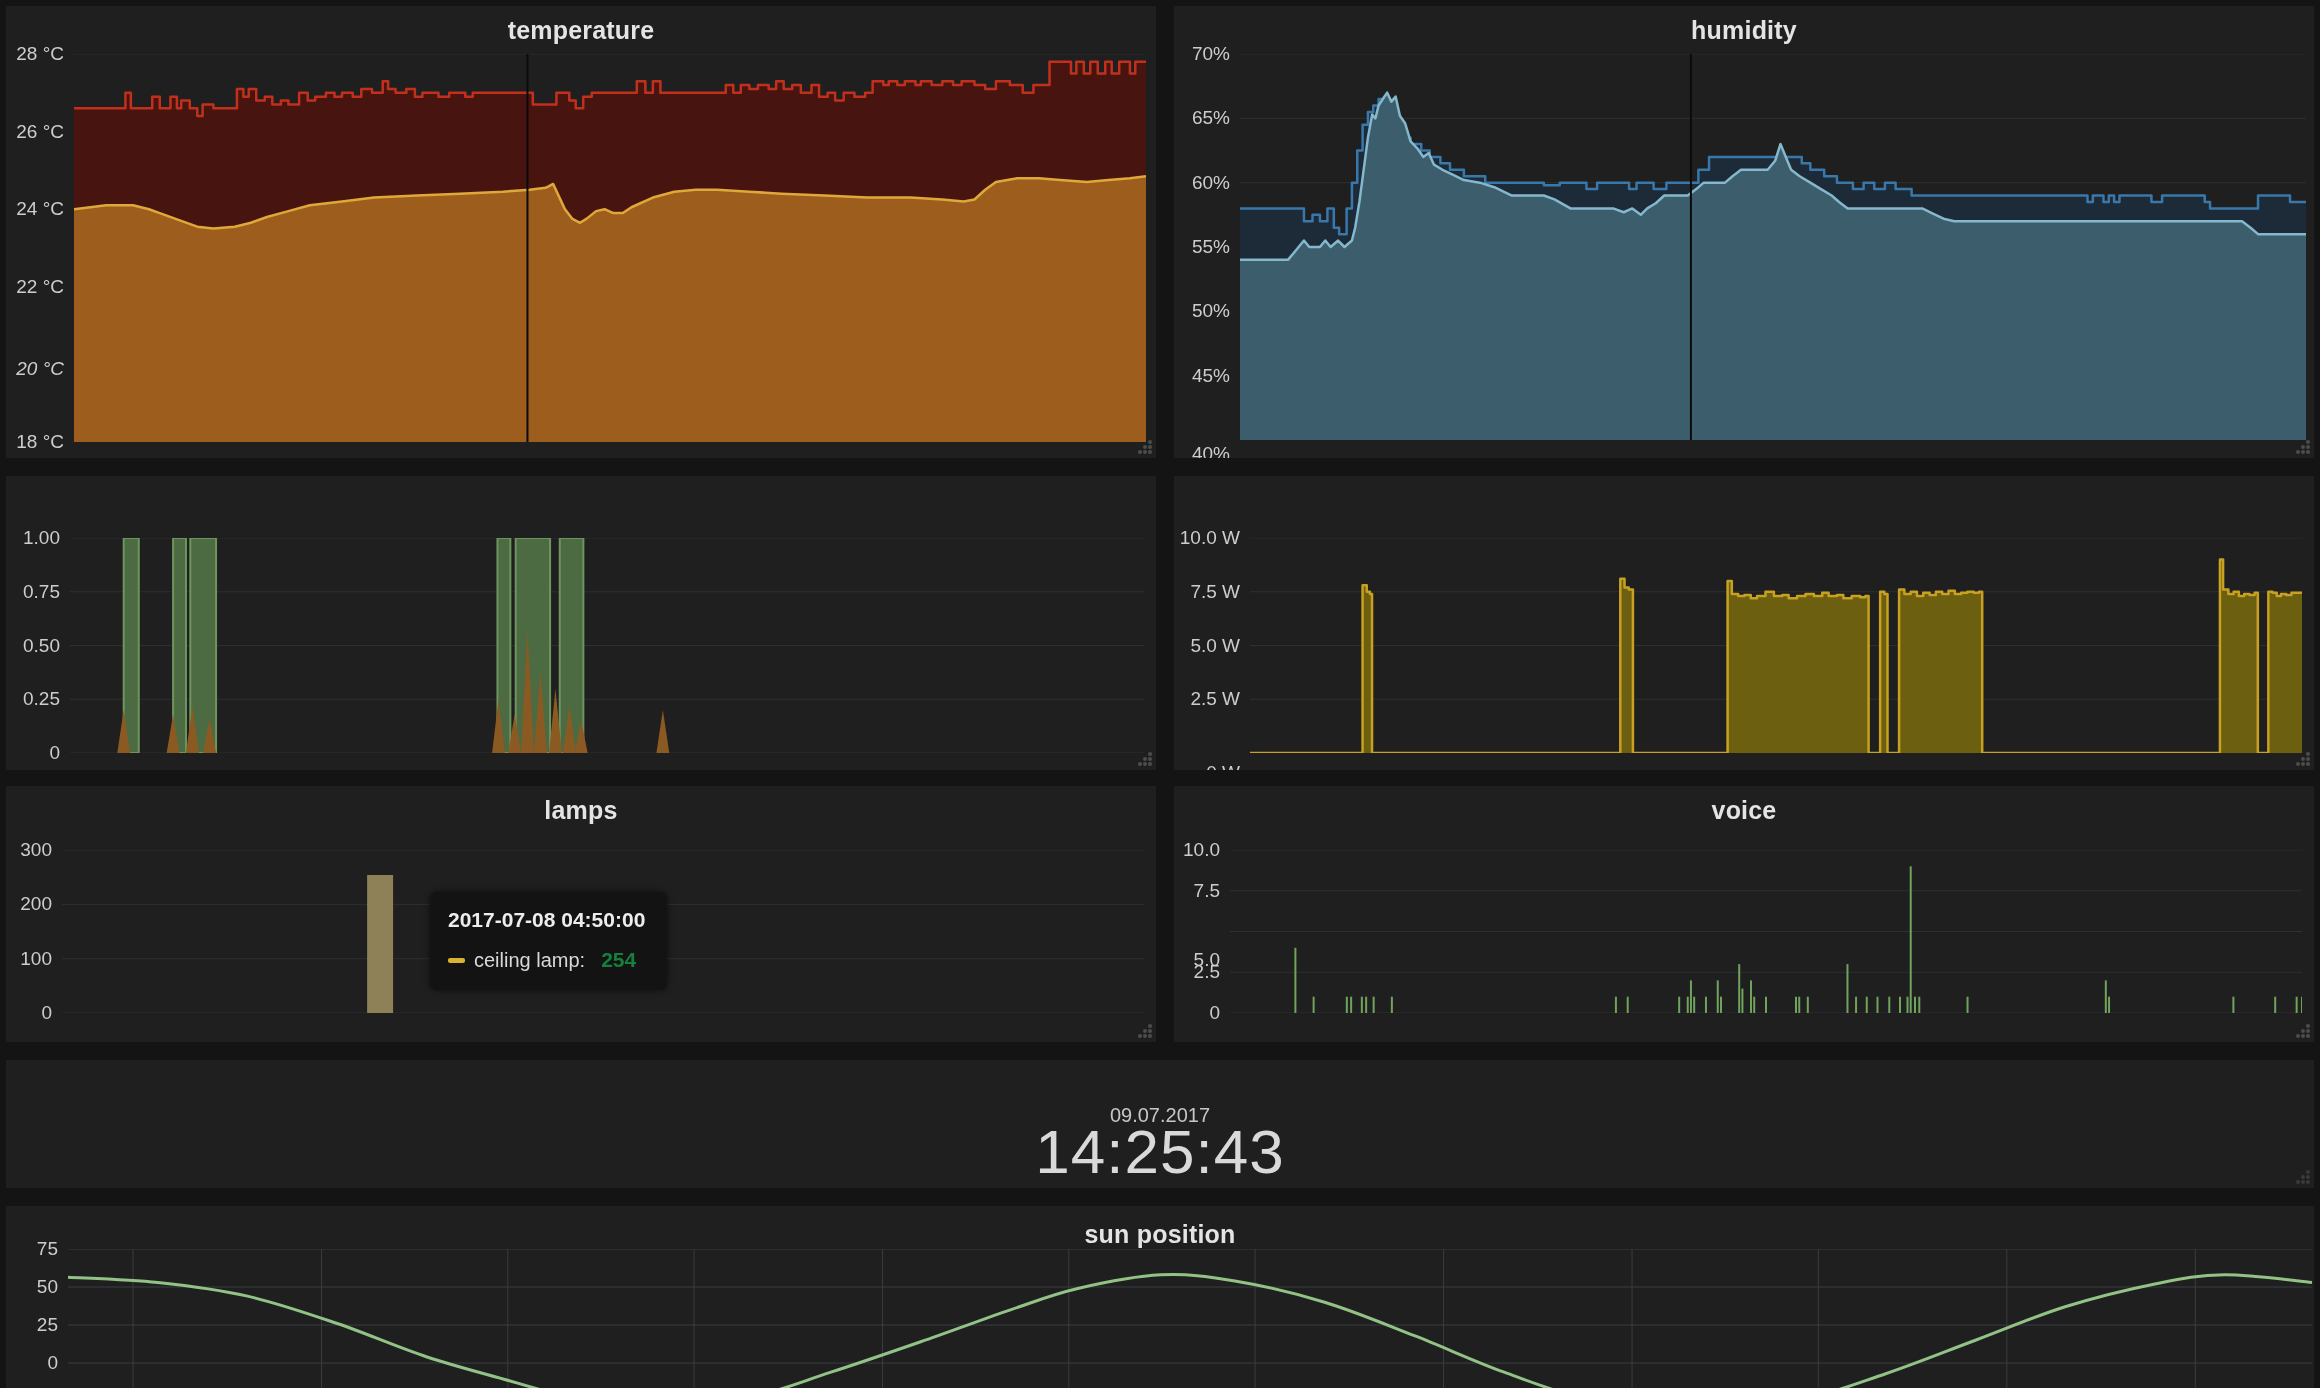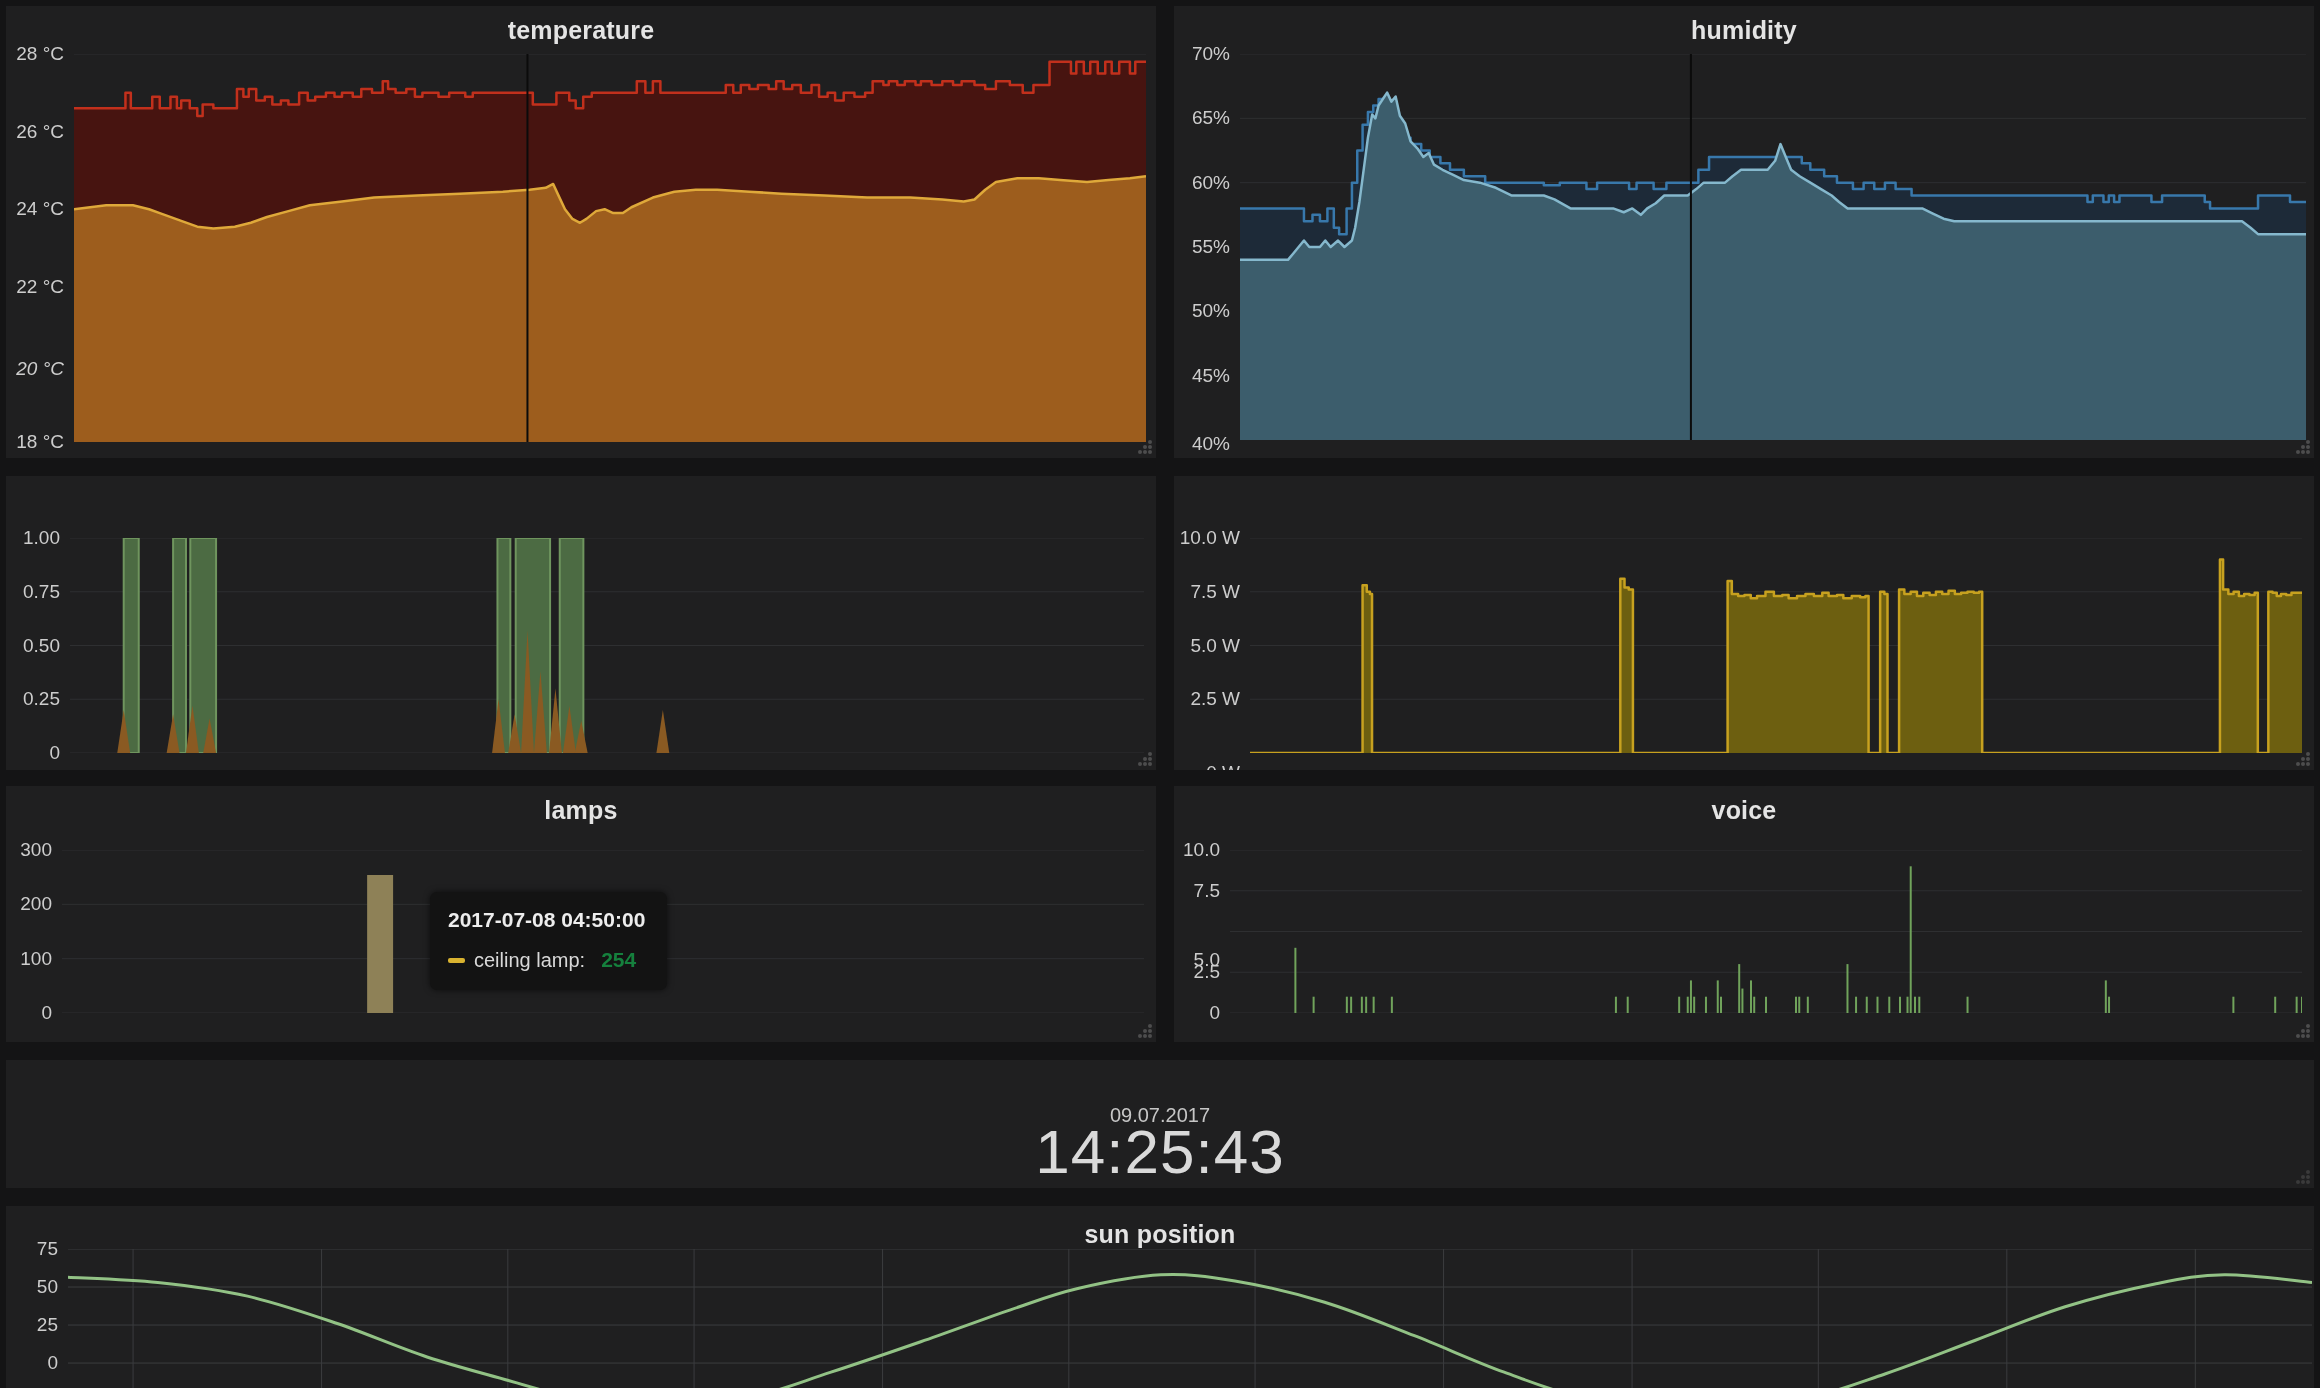--- a/index.html
+++ b/index.html
@@ -80,21 +80,21 @@
 
 <div class="panel" style="left:1174px;top:6px;width:1140px;height:452px">
   <div class="panel-title">humidity</div>
   <div class="yticks" style="width:56px">
       <div class="ytick" style="top: 37px;">70%</div>
       <div class="ytick" style="top: 101.333px;">65%</div>
       <div class="ytick" style="top: 165.667px;">60%</div>
       <div class="ytick" style="top: 230px;">55%</div>
       <div class="ytick" style="top: 294.333px;">50%</div>
       <div class="ytick" style="top: 358.667px;">45%</div>
-      <div class="ytick" style="top: 427px;">40%</div>
+      <div class="ytick" style="top: 437px;">40%</div>
     </div>
   <svg class="chart" width="1066" height="386" style="left:66px;top:48px">
       <line x1="0" x2="1066" y1="0" y2="0" stroke="#2e2f31" stroke-width="1"></line>
       <line x1="0" x2="1066" y1="64.33333333333333" y2="64.33333333333333" stroke="#2e2f31" stroke-width="1"></line>
       <line x1="0" x2="1066" y1="128.66666666666666" y2="128.66666666666666" stroke="#2e2f31" stroke-width="1"></line>
       <line x1="0" x2="1066" y1="193" y2="193" stroke="#2e2f31" stroke-width="1"></line>
       <line x1="0" x2="1066" y1="257.3333333333333" y2="257.3333333333333" stroke="#2e2f31" stroke-width="1"></line>
       <line x1="0" x2="1066" y1="321.6666666666667" y2="321.6666666666667" stroke="#2e2f31" stroke-width="1"></line>
       <line x1="0" x2="1066" y1="386" y2="386" stroke="#2e2f31" stroke-width="1"></line>
       <path d="M0 154.4 L58.63 154.4 L58.63 154.4 L63.96 154.4 L63.96 167.26666666666668 L72.488 167.26666666666668 L72.488 160.83333333333334 L79.95 160.83333333333334 L79.95 167.26666666666668 L87.412 167.26666666666668 L87.412 154.4 L93.80799999999999 154.4 L93.80799999999999 173.70000000000002 L99.138 173.70000000000002 L99.138 180.13333333333333 L106.60000000000001 180.13333333333333 L106.60000000000001 154.4 L111.92999999999999 154.4 L111.92999999999999 128.66666666666666 L117.26 128.66666666666666 L117.26 96.5 L122.59 96.5 L122.59 70.76666666666667 L127.92 70.76666666666667 L127.92 57.9 L133.25 57.9 L133.25 51.46666666666667 L138.58 51.46666666666667 L138.58 45.03333333333333 L146.042 45.03333333333333 L146.042 51.46666666666667 L151.37199999999999 51.46666666666667 L151.37199999999999 64.33333333333333 L157.768 64.33333333333333 L157.768 77.2 L164.164 77.2 L164.164 83.63333333333334 L170.56 83.63333333333334 L170.56 90.06666666666666 L181.22 90.06666666666666 L181.22 96.5 L189.748 96.5 L189.748 102.93333333333334 L200.408 102.93333333333334 L200.408 109.36666666666666 L210.002 109.36666666666666 L210.002 115.8 L223.85999999999999 115.8 L223.85999999999999 122.23333333333333 L245.18 122.23333333333333 L245.18 128.66666666666666 L287.82 128.66666666666666 L287.82 128.66666666666666 L303.81 128.66666666666666 L303.81 131.24000000000004 L319.8 131.24000000000004 L319.8 128.66666666666666 L346.45 128.66666666666666 L346.45 135.1 L357.11 135.1 L357.11 128.66666666666666 L389.09 128.66666666666666 L389.09 135.1 L396.552 135.1 L396.552 128.66666666666666 L413.608 128.66666666666666 L413.608 135.1 L426.40000000000003 135.1 L426.40000000000003 128.66666666666666 L447.71999999999997 128.66666666666666 L447.71999999999997 128.66666666666666 L458.38 128.66666666666666 L458.38 115.8 L469.04 115.8 L469.04 102.93333333333334 L554.32 102.93333333333334 L554.32 102.93333333333334 L561.782 102.93333333333334 L561.782 109.36666666666666 L570.3100000000001 109.36666666666666 L570.3100000000001 115.8 L584.168 115.8 L584.168 122.23333333333333 L596.96 122.23333333333333 L596.96 128.66666666666666 L612.9499999999999 128.66666666666666 L612.9499999999999 135.1 L623.61 135.1 L623.61 128.66666666666666 L634.27 128.66666666666666 L634.27 135.1 L644.93 135.1 L644.93 128.66666666666666 L655.59 128.66666666666666 L655.59 135.1 L671.58 135.1 L671.58 141.53333333333333 L842.14 141.53333333333333 L842.14 141.53333333333333 L847.47 141.53333333333333 L847.47 147.96666666666667 L852.8000000000001 147.96666666666667 L852.8000000000001 141.53333333333333 L863.46 141.53333333333333 L863.46 147.96666666666667 L868.79 147.96666666666667 L868.79 141.53333333333333 L874.12 141.53333333333333 L874.12 147.96666666666667 L879.4499999999999 147.96666666666667 L879.4499999999999 141.53333333333333 L906.1 141.53333333333333 L906.1 141.53333333333333 L911.43 141.53333333333333 L911.43 147.96666666666667 L922.09 147.96666666666667 L922.09 141.53333333333333 L959.4 141.53333333333333 L959.4 141.53333333333333 L964.73 141.53333333333333 L964.73 147.96666666666667 L970.0600000000001 147.96666666666667 L970.0600000000001 154.4 L1012.6999999999999 154.4 L1012.6999999999999 154.4 L1018.03 154.4 L1018.03 141.53333333333333 L1044.68 141.53333333333333 L1044.68 141.53333333333333 L1050.01 141.53333333333333 L1050.01 147.96666666666667 L1066 147.96666666666667 L1066 147.96666666666667 L1066 386 L0 386 Z" fill="#1d2a38" stroke="none"></path>

